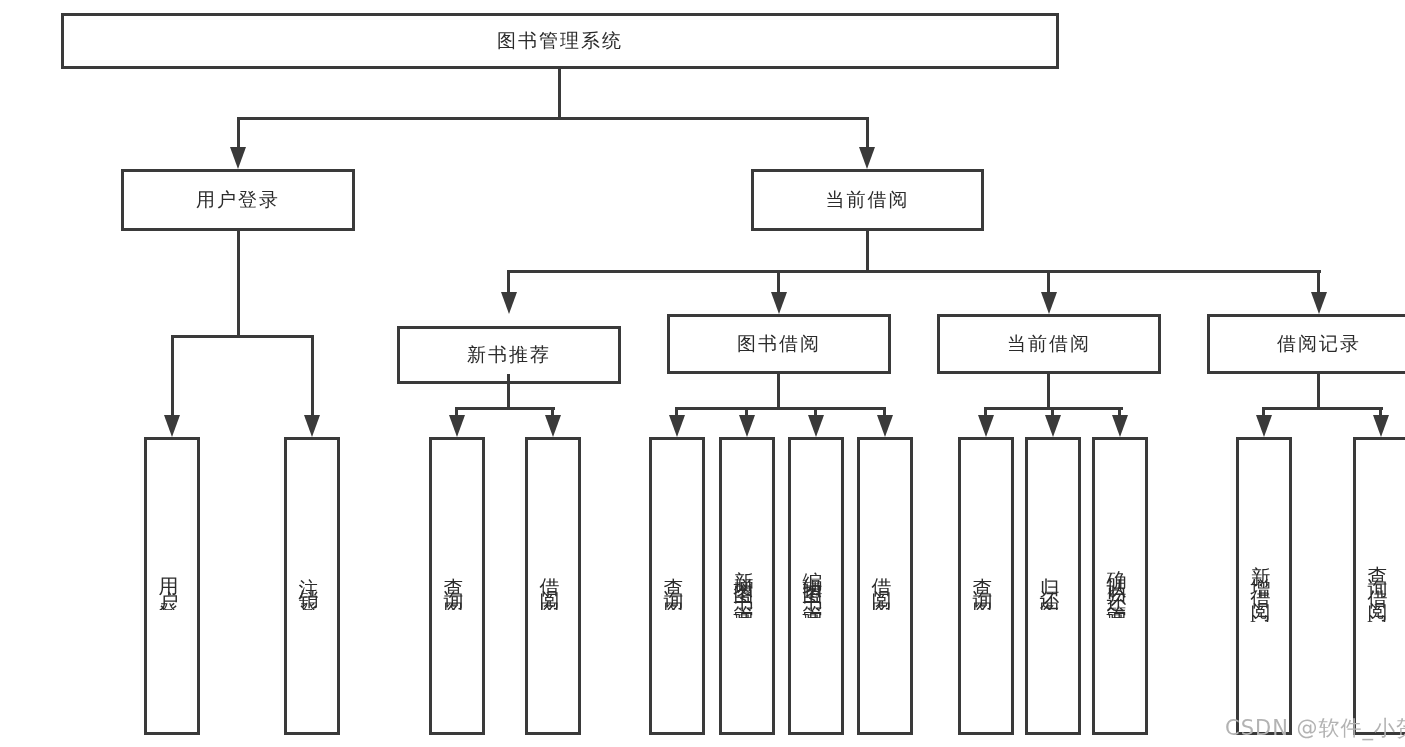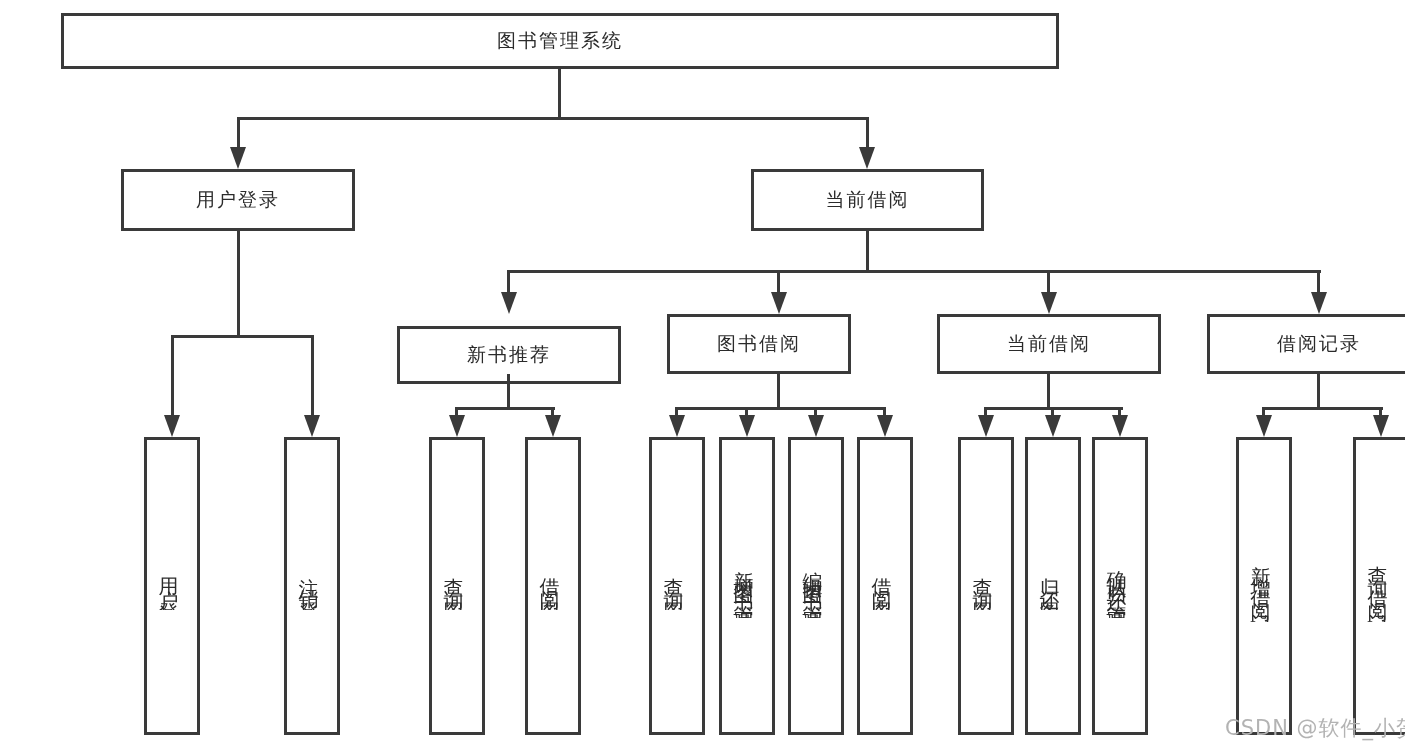--- a/index.html
+++ b/index.html
@@ -57,21 +57,21 @@
   </div>
 
   <div class="box" style="left:712px;top:169px;width:233px;height:62px;">
     <span>当前借阅</span>
   </div>
 
   <div class="box" style="left:358px;top:326px;width:224px;height:58px;font-family:Liberation Mono, monospace;">
     <span>新书推荐</span>
   </div>
 
-  <div class="box" style="left:628px;top:314px;width:184px;height:60px;">
+  <div class="box" style="left:628px;top:314px;width:224px;height:60px;">
     <span>图书借阅</span>
   </div>
 
   <div class="box" style="left:1168px;top:314px;width:224px;height:60px;">
     <span>借阅记录</span>
   </div>
 
   <div class="box" style="left:898px;top:314px;width:224px;height:60px;">
     <span>当前借阅</span>
   </div>

